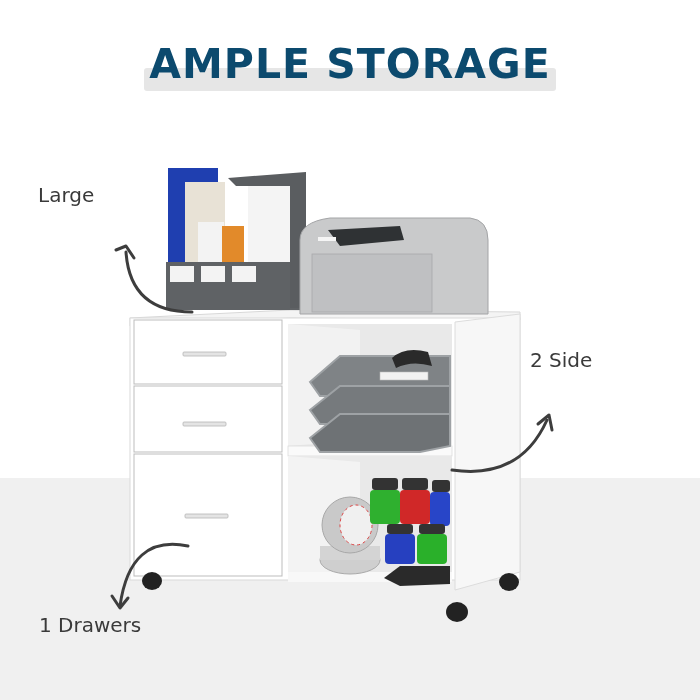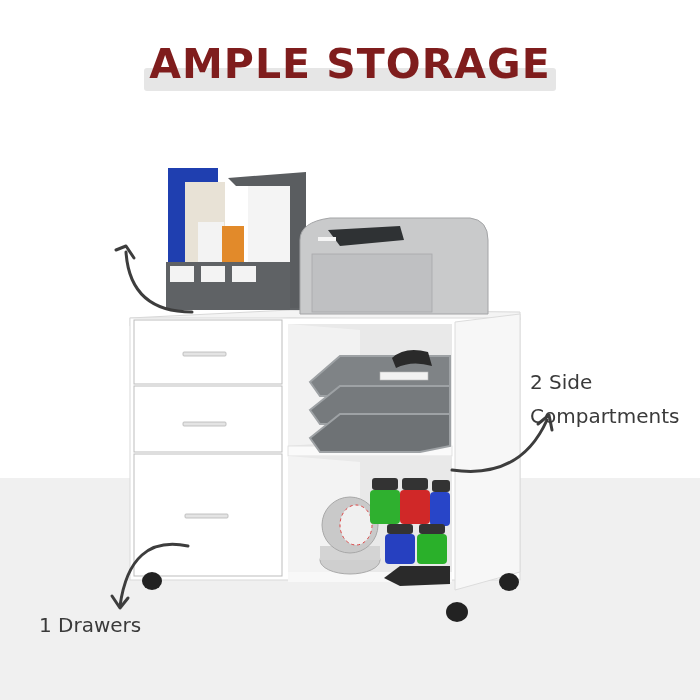--- a/index.html
+++ b/index.html
@@ -3,21 +3,21 @@
 <meta charset="utf-8">
 <style>
   * { box-sizing: border-box; margin: 0; padding: 0; }
   html, body { width: 700px; height: 700px; overflow: hidden; background: #ffffff; }
   body { position: relative; font-family: "DejaVu Sans", sans-serif; color: #3a3a3a; }
 
   .wall { position: absolute; left: 0; top: 0; width: 700px; height: 478px; background: #ffffff; }
   .floor { position: absolute; left: 0; top: 478px; width: 700px; height: 222px; background: #f0f0f0; }
 
   .title-bar { position: absolute; left: 144px; top: 68px; width: 412px; height: 23px; background: #e6e6e6; border-radius: 3px; }
-  .title { position: absolute; left: 0; top: 40px; width: 700px; text-align: center; font-family: "DejaVu Sans", sans-serif; font-weight: bold; font-size: 41px; letter-spacing: 1px; color: #7f1d1d; }
+  .title { position: absolute; left: 0; top: 40px; width: 700px; text-align: center; font-family: "DejaVu Sans", sans-serif; font-weight: bold; font-size: 41px; letter-spacing: 1px; color: #0c4a6e; }
 
   .label { position: absolute; font-family: "DejaVu Sans", sans-serif; font-size: 20px; line-height: 34px; color: #3a3a3a; }
   .label span { display: block; }
 
   svg.art { position: absolute; left: 0; top: 0; }
 </style>
 </head>
 <body>
 
 <div class="wall"></div>
@@ -111,22 +111,22 @@
     <path d="M192,312 Q130,312 126,252"></path>
     <path d="M116,250 L126,246 L134,258" fill="none" stroke-linejoin="round"></path>
     <path d="M452,470 Q520,480 547,420"></path>
     <path d="M538,424 L549,415 L552,430" stroke-linejoin="round"></path>
     <path d="M188,546 Q130,534 120,606"></path>
     <path d="M112,596 L120,608 L128,598" stroke-linejoin="round"></path>
   </g>
 </svg>
 
 <div class="label" style="left:38px; top:178px;">
+  <span>Large</span>
 </div>
 
-<div class="label" style="left:530px; top:343px;margin-top:22px;">
+<div class="label" style="left:530px; top:343px;">
   <span>2 Side</span>
-  <span>Compartments</span>
 </div>
 
 <div class="label" style="left:39px; top:608px;">
   <span>1 Drawers</span>
 </div>
 
 </body></html>

